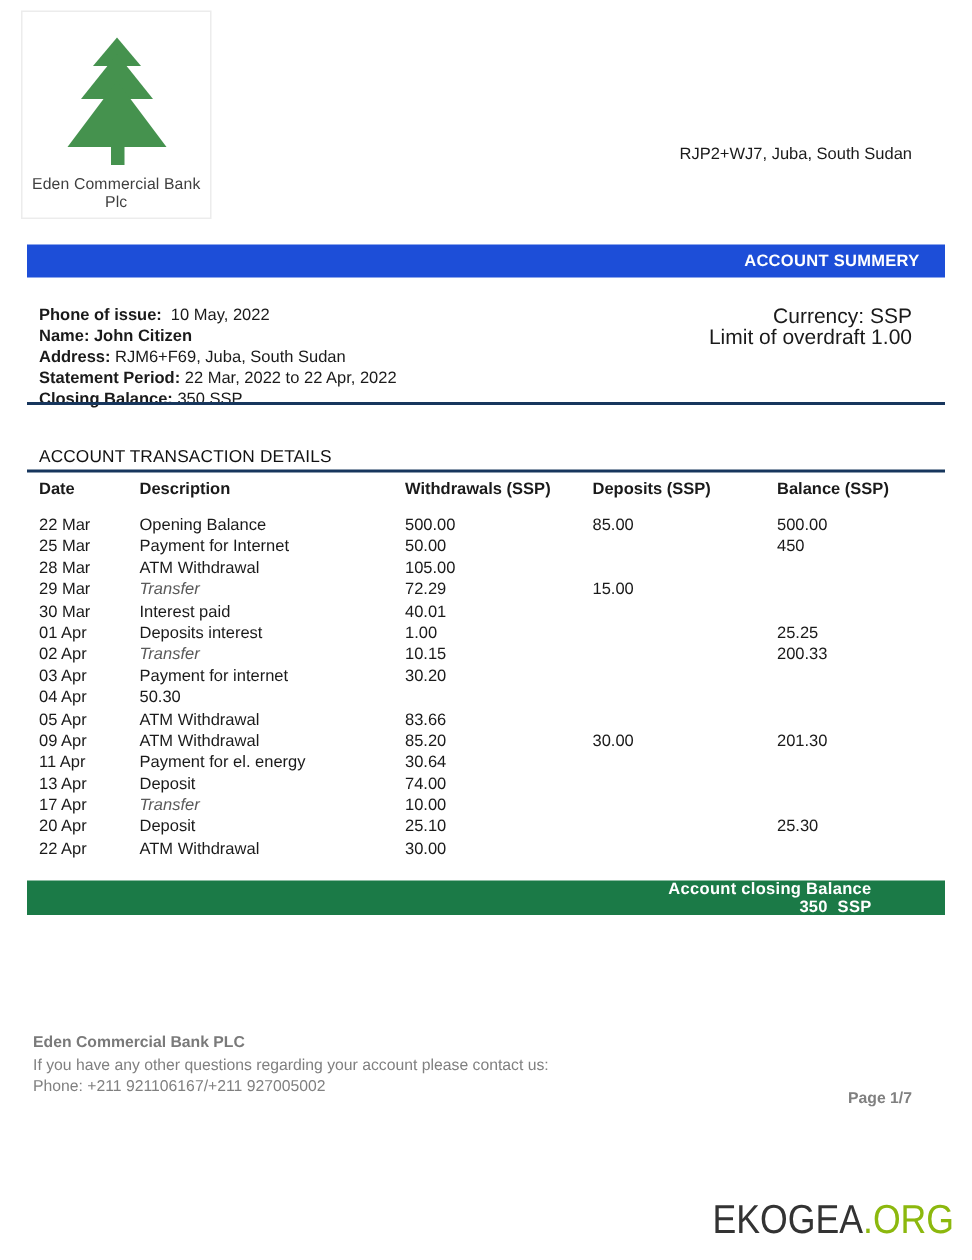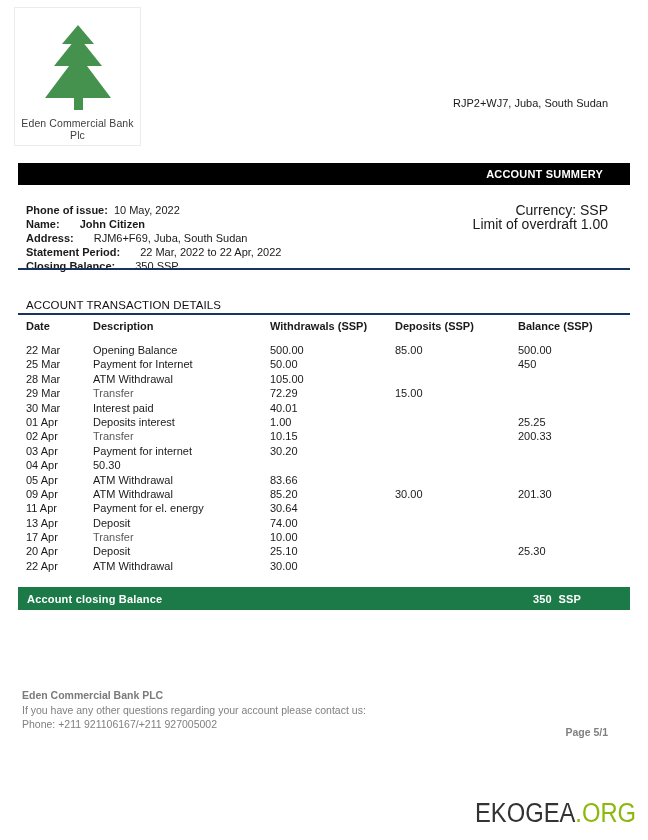--- a/index.html
+++ b/index.html
@@ -40,41 +40,41 @@
     top: 97px; right: 40px;
     font-size: 11px;
     color: #1a1a1a;
   }
 
   
   .summary-bar {
     position: absolute;
     left: 18px; top: 163px;
     width: 612px; height: 22px;
-    background: #000000;
+    background: #1d4ed8;
     color: #ffffff;
     display: flex;
     align-items: center;
     justify-content: flex-end;
-    padding-right: 27px;
+    padding-right: 17px;
     font-size: 11px;
     font-weight: bold;
     letter-spacing: 0.2px;
   }
 
   
   .summary-block {
     position: absolute;
     left: 26px; top: 203px;
     font-size: 11px;
     line-height: 14px;
     color: #1a1a1a;
   }
   .summary-block .lbl { font-weight: bold; }
-  .summary-block .val { margin-left: 20px; }
+  .summary-block .val { margin-left: 3px; }
   .summary-block .val.first { margin-left: 6px; }
   .summary-block .val.bold { font-weight: bold; }
 
   .currency-block {
     position: absolute;
     right: 40px; top: 203px;
     text-align: right;
     font-size: 14px;
     line-height: 14px;
     color: #1a1a1a;
@@ -112,37 +112,38 @@
     height: 14.4px;
     line-height: 14.4px;
     align-items: center;
   }
   .t-head {
     font-weight: bold;
     height: 15px;
     line-height: 15px;
     margin-bottom: 9px;
   }
-  .t-row .muted { color: #5a5a5a; }
+  .t-row .muted { color: #5a5a5a; font-style: italic; }
 
   
   .closing-bar {
     position: absolute;
     left: 18px; top: 587px;
     width: 612px; height: 23px;
     background: #1b7a47;
     color: #ffffff;
     display: flex;
-    align-items: center;
+    align-items: flex-end;
     justify-content: space-between;
     padding-left: 9px;
     padding-right: 49px;
     font-size: 11px;
     font-weight: bold;
     letter-spacing: 0.2px;
+    flex-direction: column;
   }
   .closing-bar .pre { white-space: pre; }
 
   
   .footer {
     position: absolute;
     left: 22px; top: 688px;
     font-size: 10.5px;
     line-height: 14.5px;
     color: #808080;
@@ -344,19 +345,19 @@
   <div class="closing-bar">
     <span>Account closing Balance</span>
     <span class="pre">350  SSP</span>
   </div>
 
   <div class="footer">
     <div class="fbold">Eden Commercial Bank PLC</div>
     <div>If you have any other questions regarding your account please contact us:</div>
     <div>Phone: +211 921106167/+211 927005002</div>
   </div>
-  <div class="page-num">Page 5/1</div>
+  <div class="page-num">Page 1/7</div>
 
   <div class="ekogea">
     <span>EKOGEA</span><span class="org">.ORG</span>
   </div>
 
 </div>
 
 </body></html>

